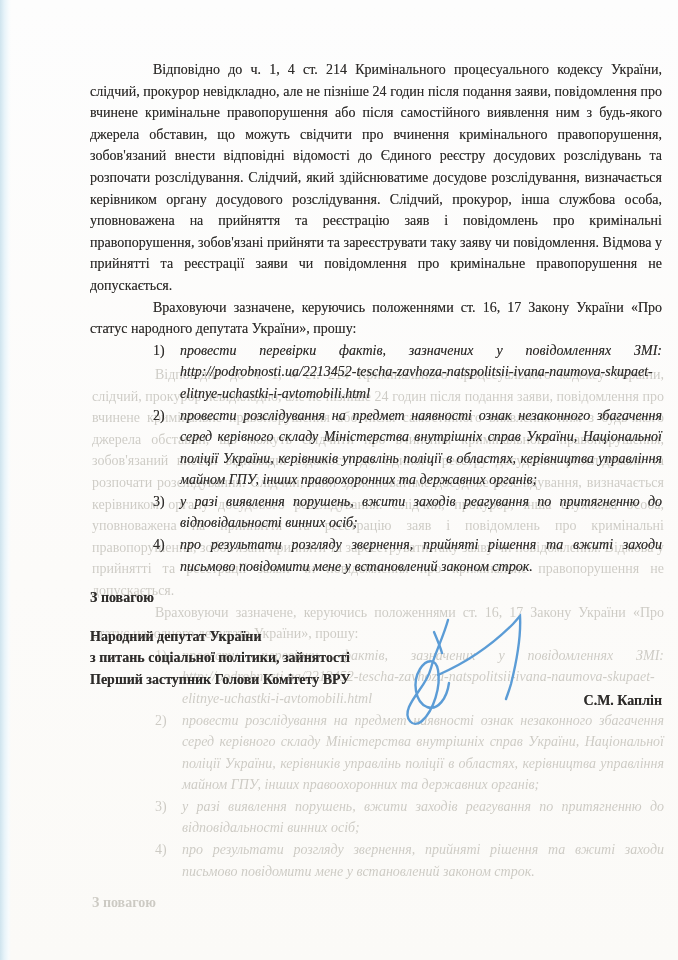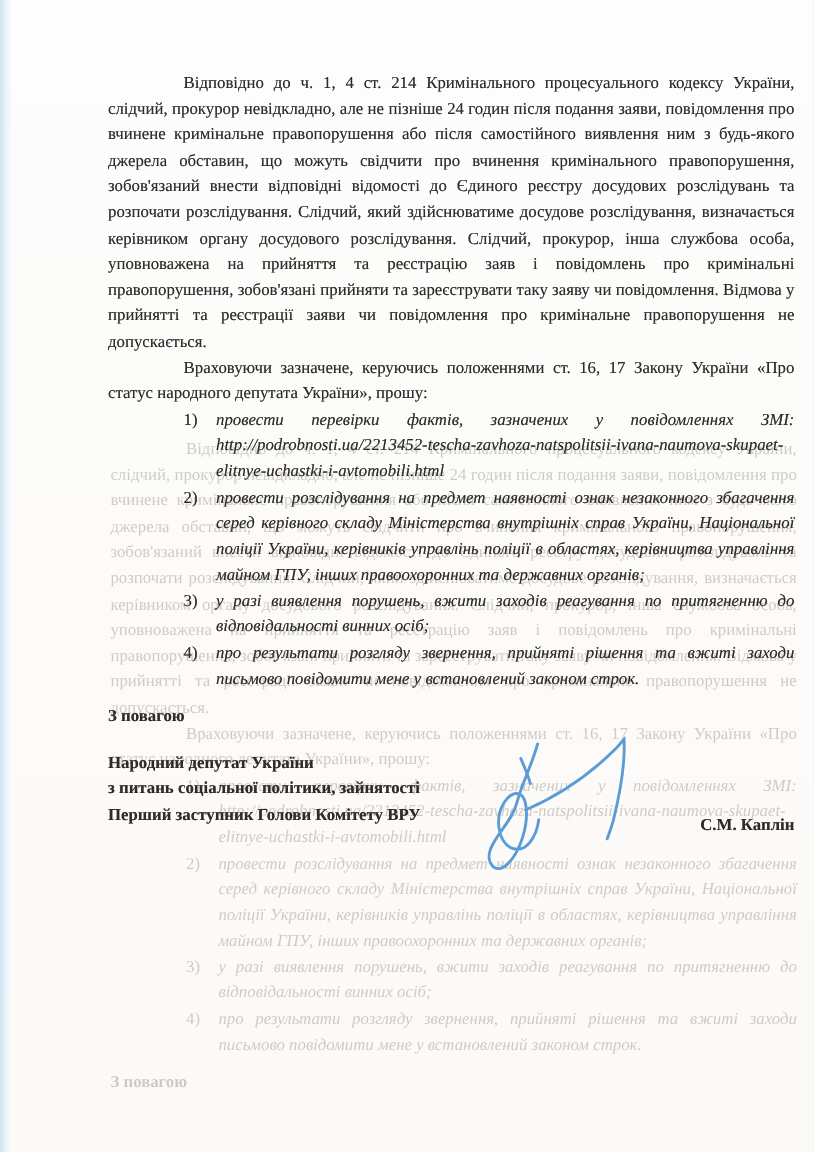--- a/index.html
+++ b/index.html
@@ -24,21 +24,21 @@
     text-shadow:0 0 .4px rgba(45,42,40,.55);
   }
   .para{margin:0;text-indent:63px;text-align:justify;}
   .list{margin:0;}
   .list-item{position:relative;padding-left:90px;text-align:justify;}
   .marker{position:absolute;left:63px;top:0;}
   .item-text{overflow-wrap:break-word;font-style:italic;}
   .closing{margin:10px 0 0 0;font-weight:bold;text-indent:0;text-align:left;}
   .sig-block{position:relative;margin-top:17px;font-weight:bold;}
   .sig-line{white-space:nowrap;}
-  .sig-name{position:absolute;right:0;top:52px;white-space:nowrap;}
+  .sig-name{position:absolute;right:0;top:64px;white-space:nowrap;}
   .signature-svg{position:absolute;left:298px;top:-18px;width:152px;height:128px;}
 
   .content{position:absolute;left:90px;top:59px;width:572px;}
 
   
   .ghost{
     position:absolute;left:92px;top:364px;width:572px;
     color:#565140;opacity:.28;filter:blur(.6px);
     pointer-events:none;
     text-shadow:none;

